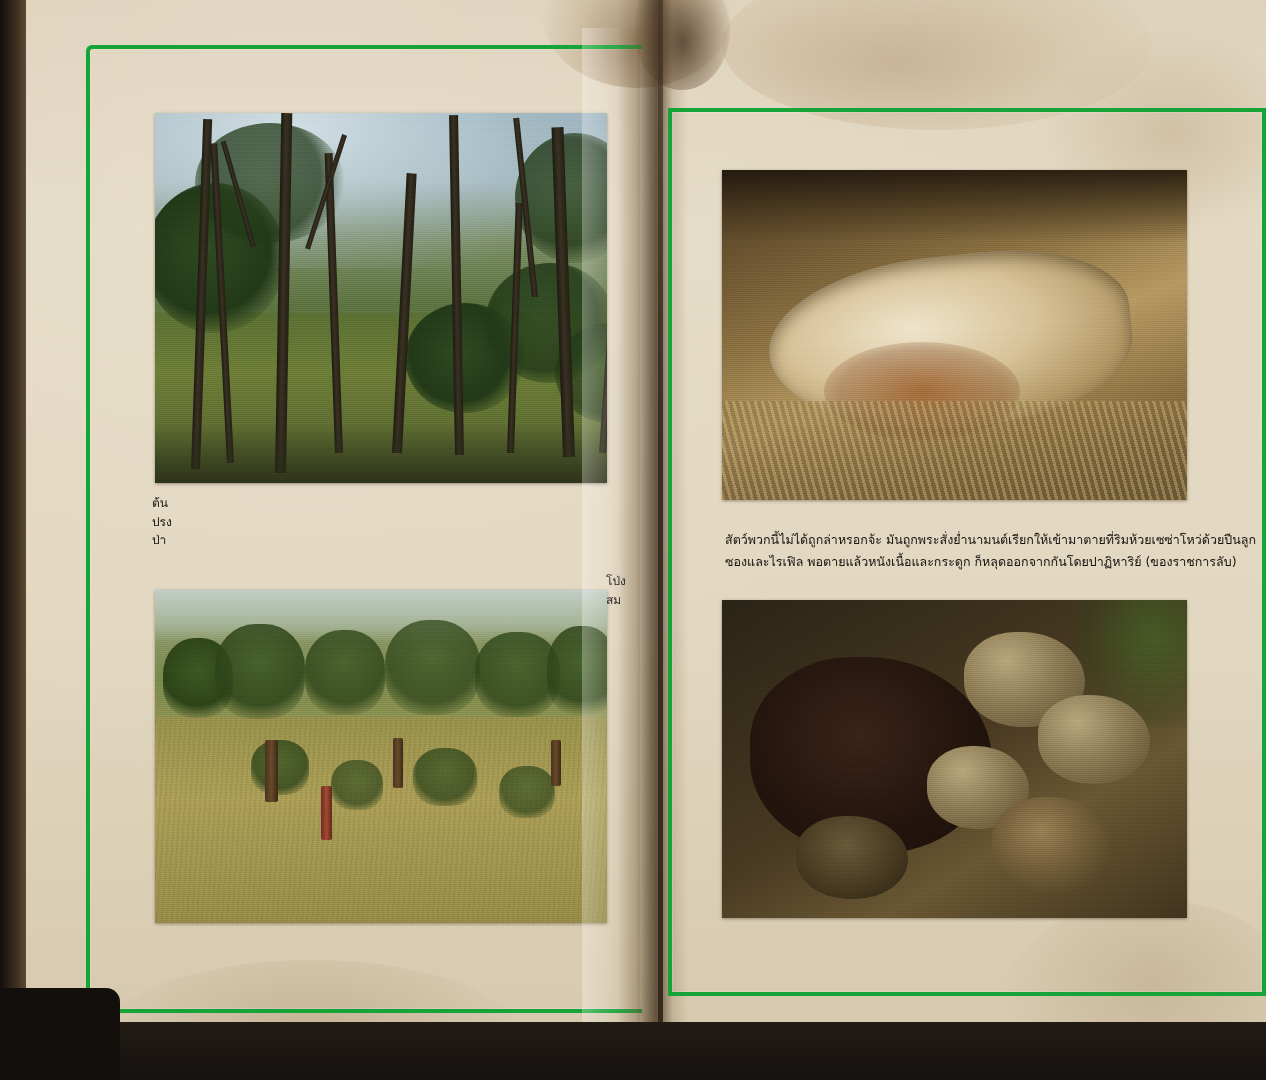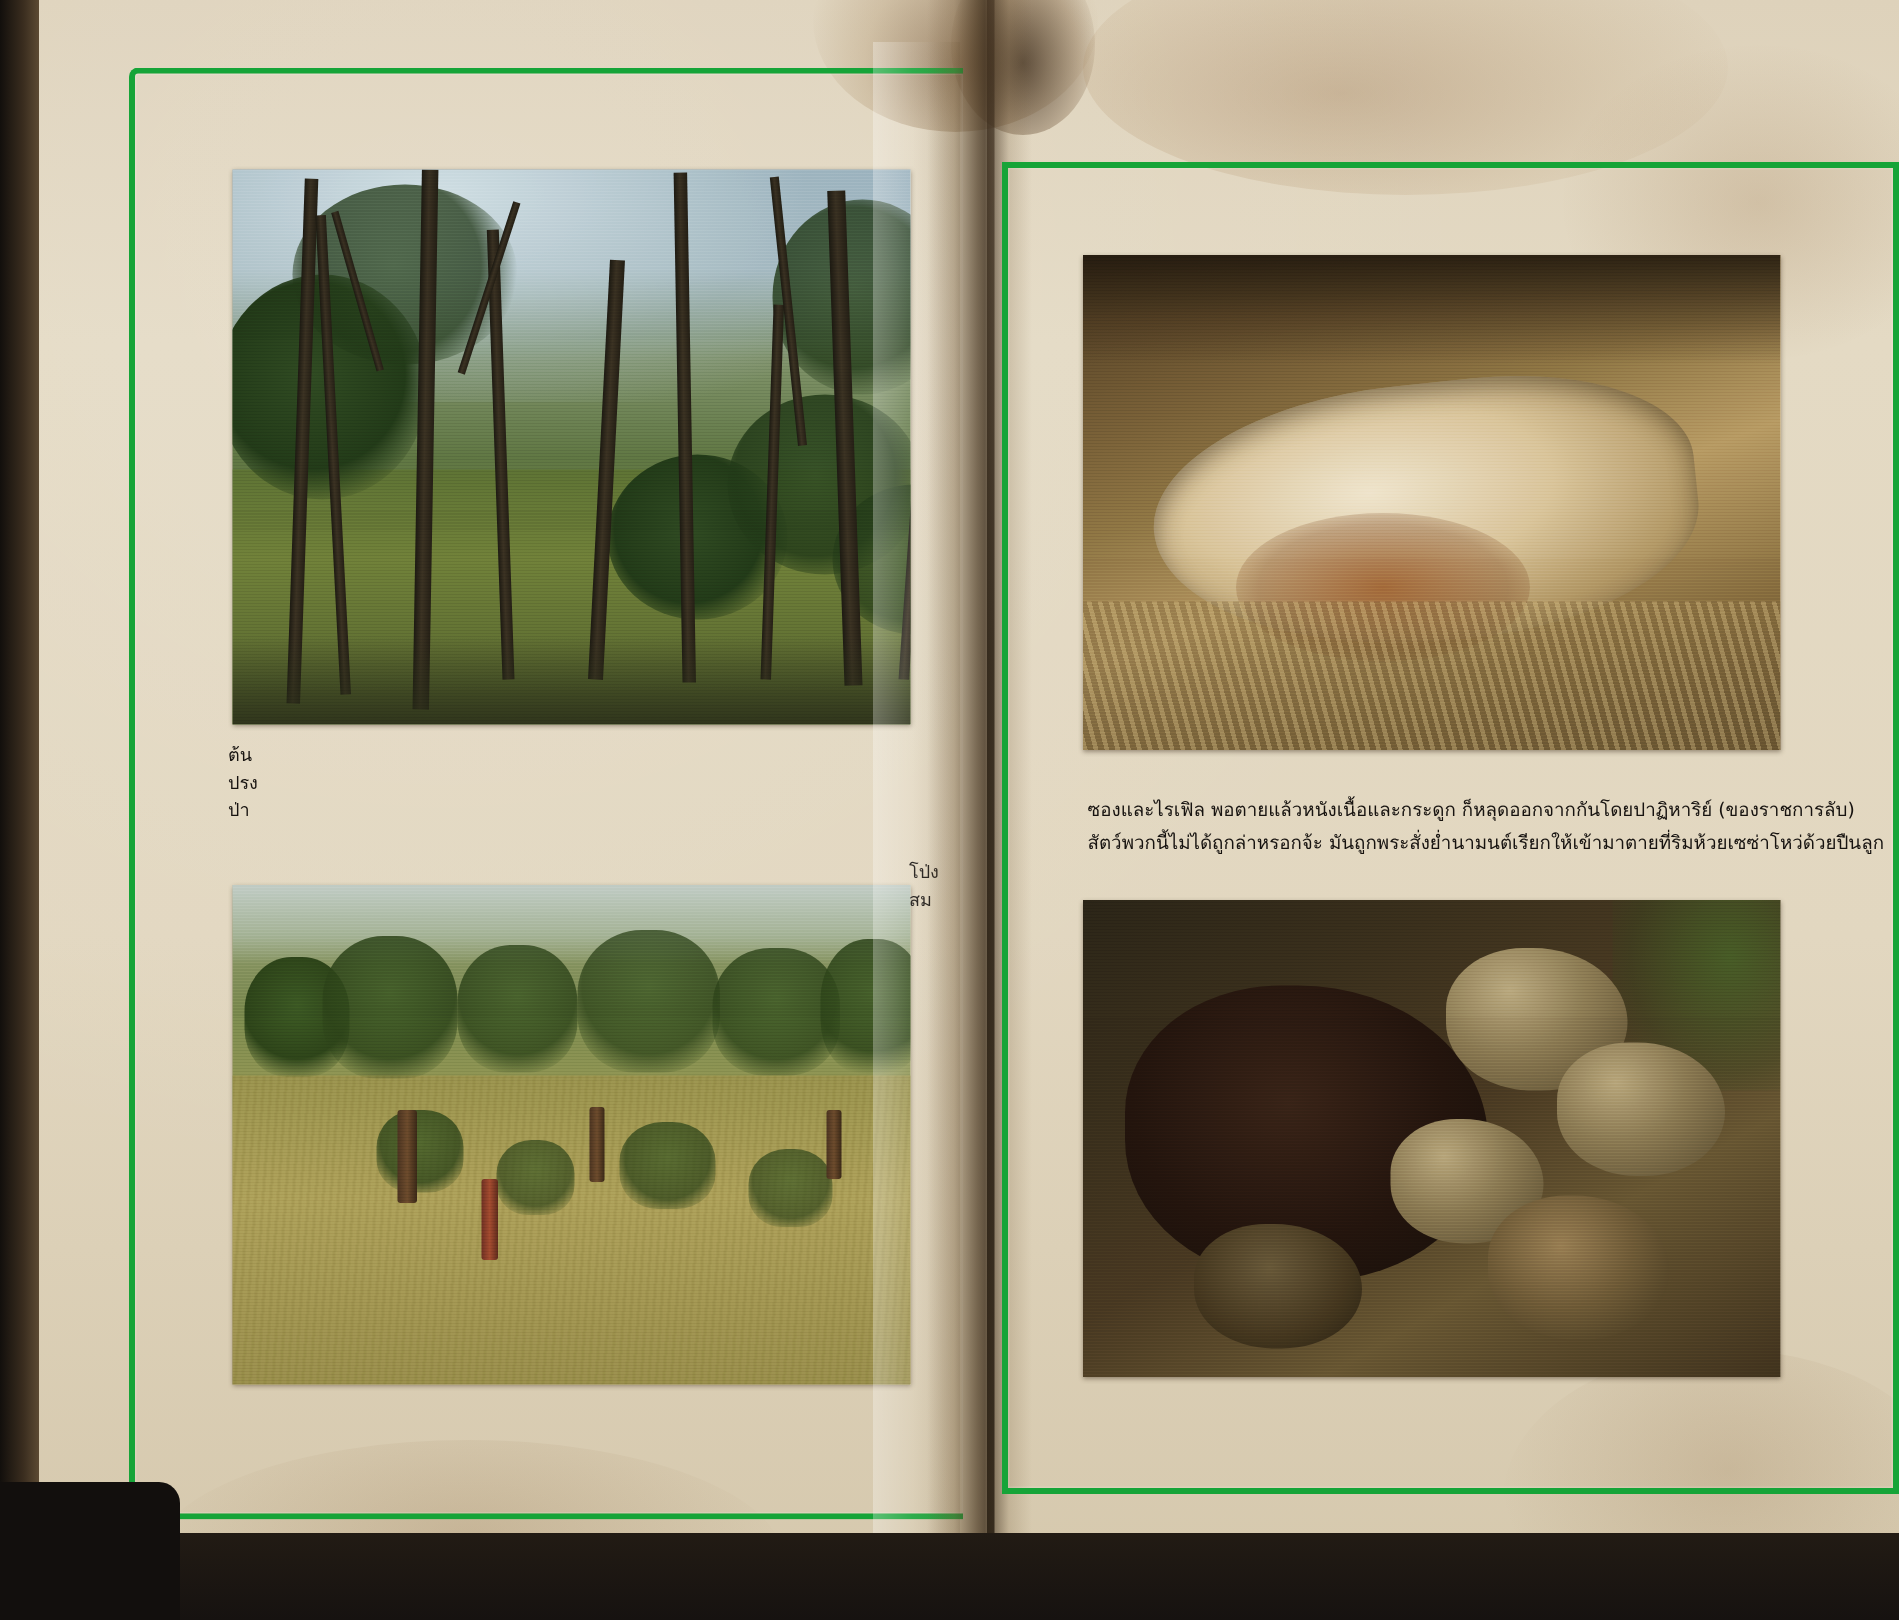--- a/index.html
+++ b/index.html
@@ -345,22 +345,22 @@
 
       <figure class="photo photo-carcass-hide">
         <div class="darkband"></div>
         <div class="hide"></div>
         <div class="rust"></div>
         <div class="straw"></div>
         <div class="grain"></div>
       </figure>
 
       <div class="caption cap-right">
+        <span class="line">สัตว์พวกนี้ไม่ได้ถูกล่าหรอกจ้ะ    มันถูกพระสั่งย่ำนามนต์เรียกให้เข้ามาตายที่ริมห้วยเซซ่าโหว่ด้วยปืนลูก</span>
         <span class="line">ซองและไรเฟิล  พอตายแล้วหนังเนื้อและกระดูก  ก็หลุดออกจากกันโดยปาฏิหาริย์ (ของราชการลับ)</span>
-        <span class="line">สัตว์พวกนี้ไม่ได้ถูกล่าหรอกจ้ะ    มันถูกพระสั่งย่ำนามนต์เรียกให้เข้ามาตายที่ริมห้วยเซซ่าโหว่ด้วยปืนลูก</span>
       </div>
 
       <figure class="photo photo-carcass-rocks">
         <div class="greens"></div>
         <div class="mass"></div>
         <div class="rock" style="left:52%; top:10%;  width:26%; height:30%;"></div>
         <div class="rock" style="left:68%; top:30%;  width:24%; height:28%;"></div>
         <div class="rock" style="left:44%; top:46%;  width:22%; height:26%;"></div>
         <div class="rock" style="left:58%; top:62%;  width:26%; height:30%; background:radial-gradient(ellipse at 40% 35%, #9a8054 0%, #6e5a36 50%, #44381f 100%);"></div>
         <div class="rock" style="left:16%; top:68%;  width:24%; height:26%; background:radial-gradient(ellipse at 45% 35%, #6a5a3a 0%, #46381f 60%, #2a2113 100%);"></div>

